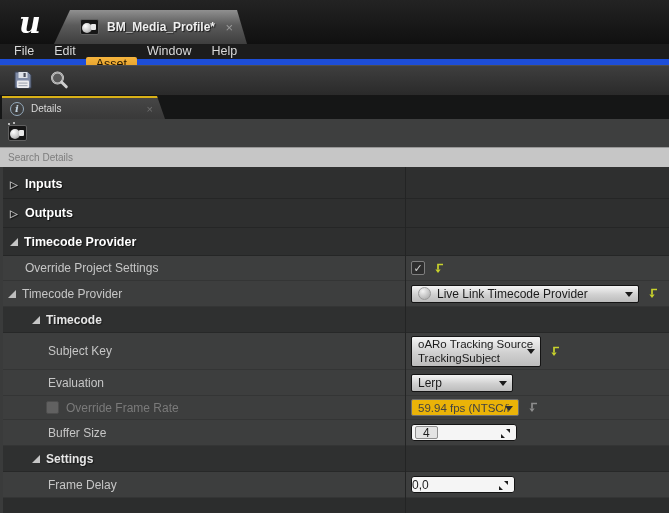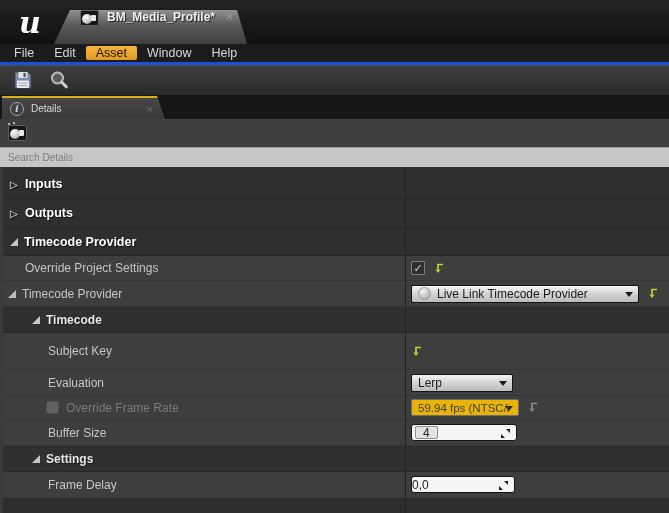--- a/index.html
+++ b/index.html
@@ -8,37 +8,37 @@
 
   
   .titlebar{position:absolute;left:0;top:0;width:669px;height:44px;
     background:linear-gradient(#232323,#101010);}
   .ue-logo{position:absolute;left:8px;top:2px;width:44px;height:40px;color:#fff;
     font-family:"DejaVu Serif",serif;font-style:italic;font-weight:bold;font-size:30px;
     display:flex;align-items:center;justify-content:center;}
   .asset-tab{position:absolute;left:54px;top:10px;width:193px;height:34px;
     background:linear-gradient(#909090,#5a5a5a 45%,#3e3e3e);
     clip-path:polygon(16px 0,calc(100% - 10px) 0,100% 100%,0 100%);
-    display:flex;align-items:flex-start;padding:0 14px 0 26px;gap:8px;}
+    display:flex;align-items:center;padding:0 14px 0 26px;gap:8px;}
   .asset-tab .title{color:#efefef;font-size:12px;font-weight:bold;
     text-shadow:1px 1px 1px rgba(0,0,0,.7);white-space:nowrap;}
   .tab-close{margin-left:auto;color:#9b9b9b;font-size:13px;line-height:13px;cursor:default;}
 
   
   .mp-icon{position:relative;width:19px;height:16px;background:#161616;
     border:1px solid #606060;border-radius:2px;flex:0 0 auto;}
   .mp-icon .ball{position:absolute;left:1px;bottom:1px;width:10px;height:10px;border-radius:50%;
     background:radial-gradient(circle at 35% 30%,#ffffff,#c9c9c9 55%,#7e7e7e);}
   .mp-icon .chip{position:absolute;right:2px;top:4px;width:5px;height:6px;background:#e8e8e8;border-radius:1px;}
   .mp-icon .spark1,.mp-icon .spark2{position:absolute;width:2px;height:2px;background:#e0e0e0;border-radius:50%;}
   .mp-icon .spark1{left:-1px;top:-3px;} .mp-icon .spark2{left:4px;top:-4px;}
 
   
   .menubar{position:absolute;left:0;top:44px;width:669px;height:21px;background:#1c1c1c;
-    border-bottom:3px solid #1d4ed8;display:flex;align-items:center;padding-left:14px;}
+    border-bottom:6px solid #1d4ed8;display:flex;align-items:flex-start;padding-left:14px;}
   .menu-item{display:flex;align-items:center;padding:0 10px;color:#d9d9d9;font-size:12.5px;cursor:default;}
   .menu-item:first-child{padding-left:0;}
   .menu-item.active{background:linear-gradient(#f6b53e,#de9a24);color:#211502;border-radius:2px;margin:13px 0;}
 
   
   .toolbar{position:absolute;left:0;top:65px;width:669px;height:31px;
     background:linear-gradient(#3f3f3f,#2a2a2a);box-shadow:inset 0 1px 0 #4d4d4d;
     border-bottom:1px solid #161616;display:flex;align-items:center;gap:10px;padding-left:10px;}
   .tool-btn{width:26px;height:26px;display:flex;align-items:center;justify-content:center;}
 
@@ -229,20 +229,25 @@
     </div>
 
     <div class="subcat">
       <span class="tri-exp sub-tri"></span>
       <span>Timecode</span>
     </div>
 
     <div class="prow" style="height:37px;">
       <div class="plabel" style="padding-left:45px;">Subject Key</div>
       <div class="pvalue">
+        <div class="combo two-line">
+          <span>oARo Tracking Source</span>
+          <span>TrackingSubject</span>
+          <span class="arr"></span>
+        </div>
         <span class="reset-btn">
           <svg width="12" height="13" viewBox="0 0 12 13">
             <path d="M10 2.5 H5 V7.5" fill="none" stroke="#c8d22c" stroke-width="1.7"></path>
             <polygon points="2.4,7.5 7.6,7.5 5,11" fill="#c8d22c"></polygon>
           </svg>
         </span>
       </div>
     </div>
 
     <div class="prow" style="height:26px;">

